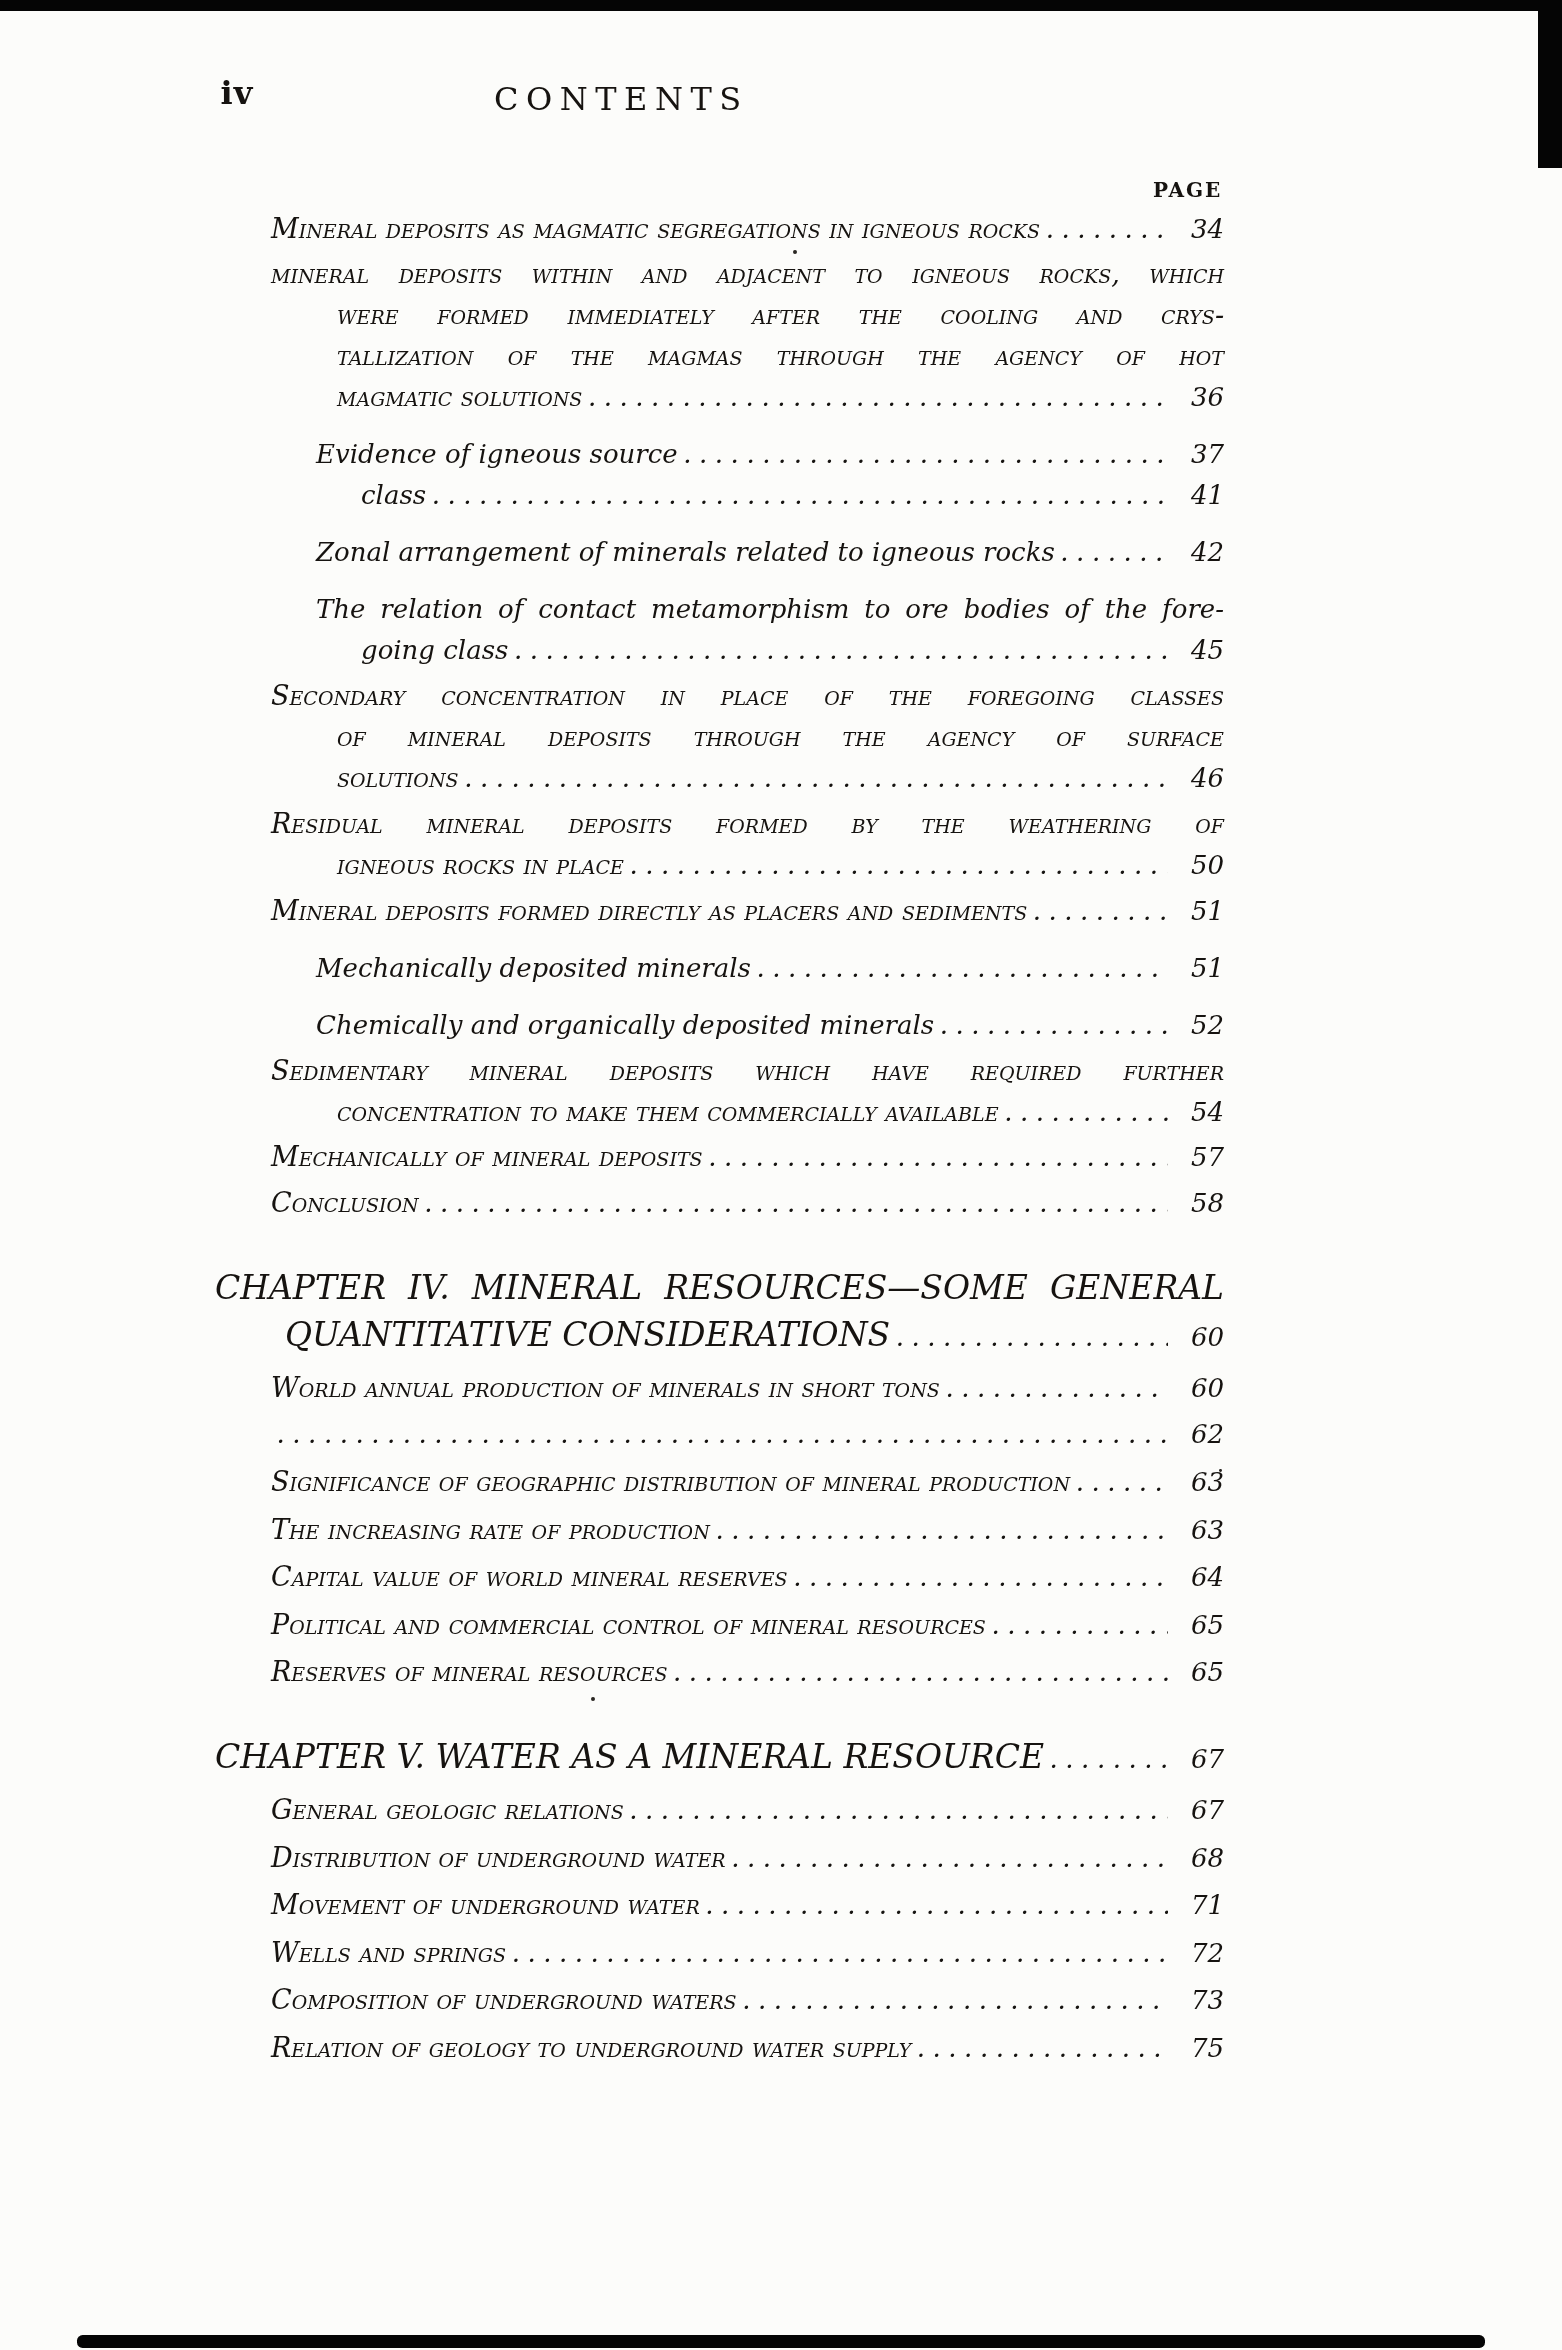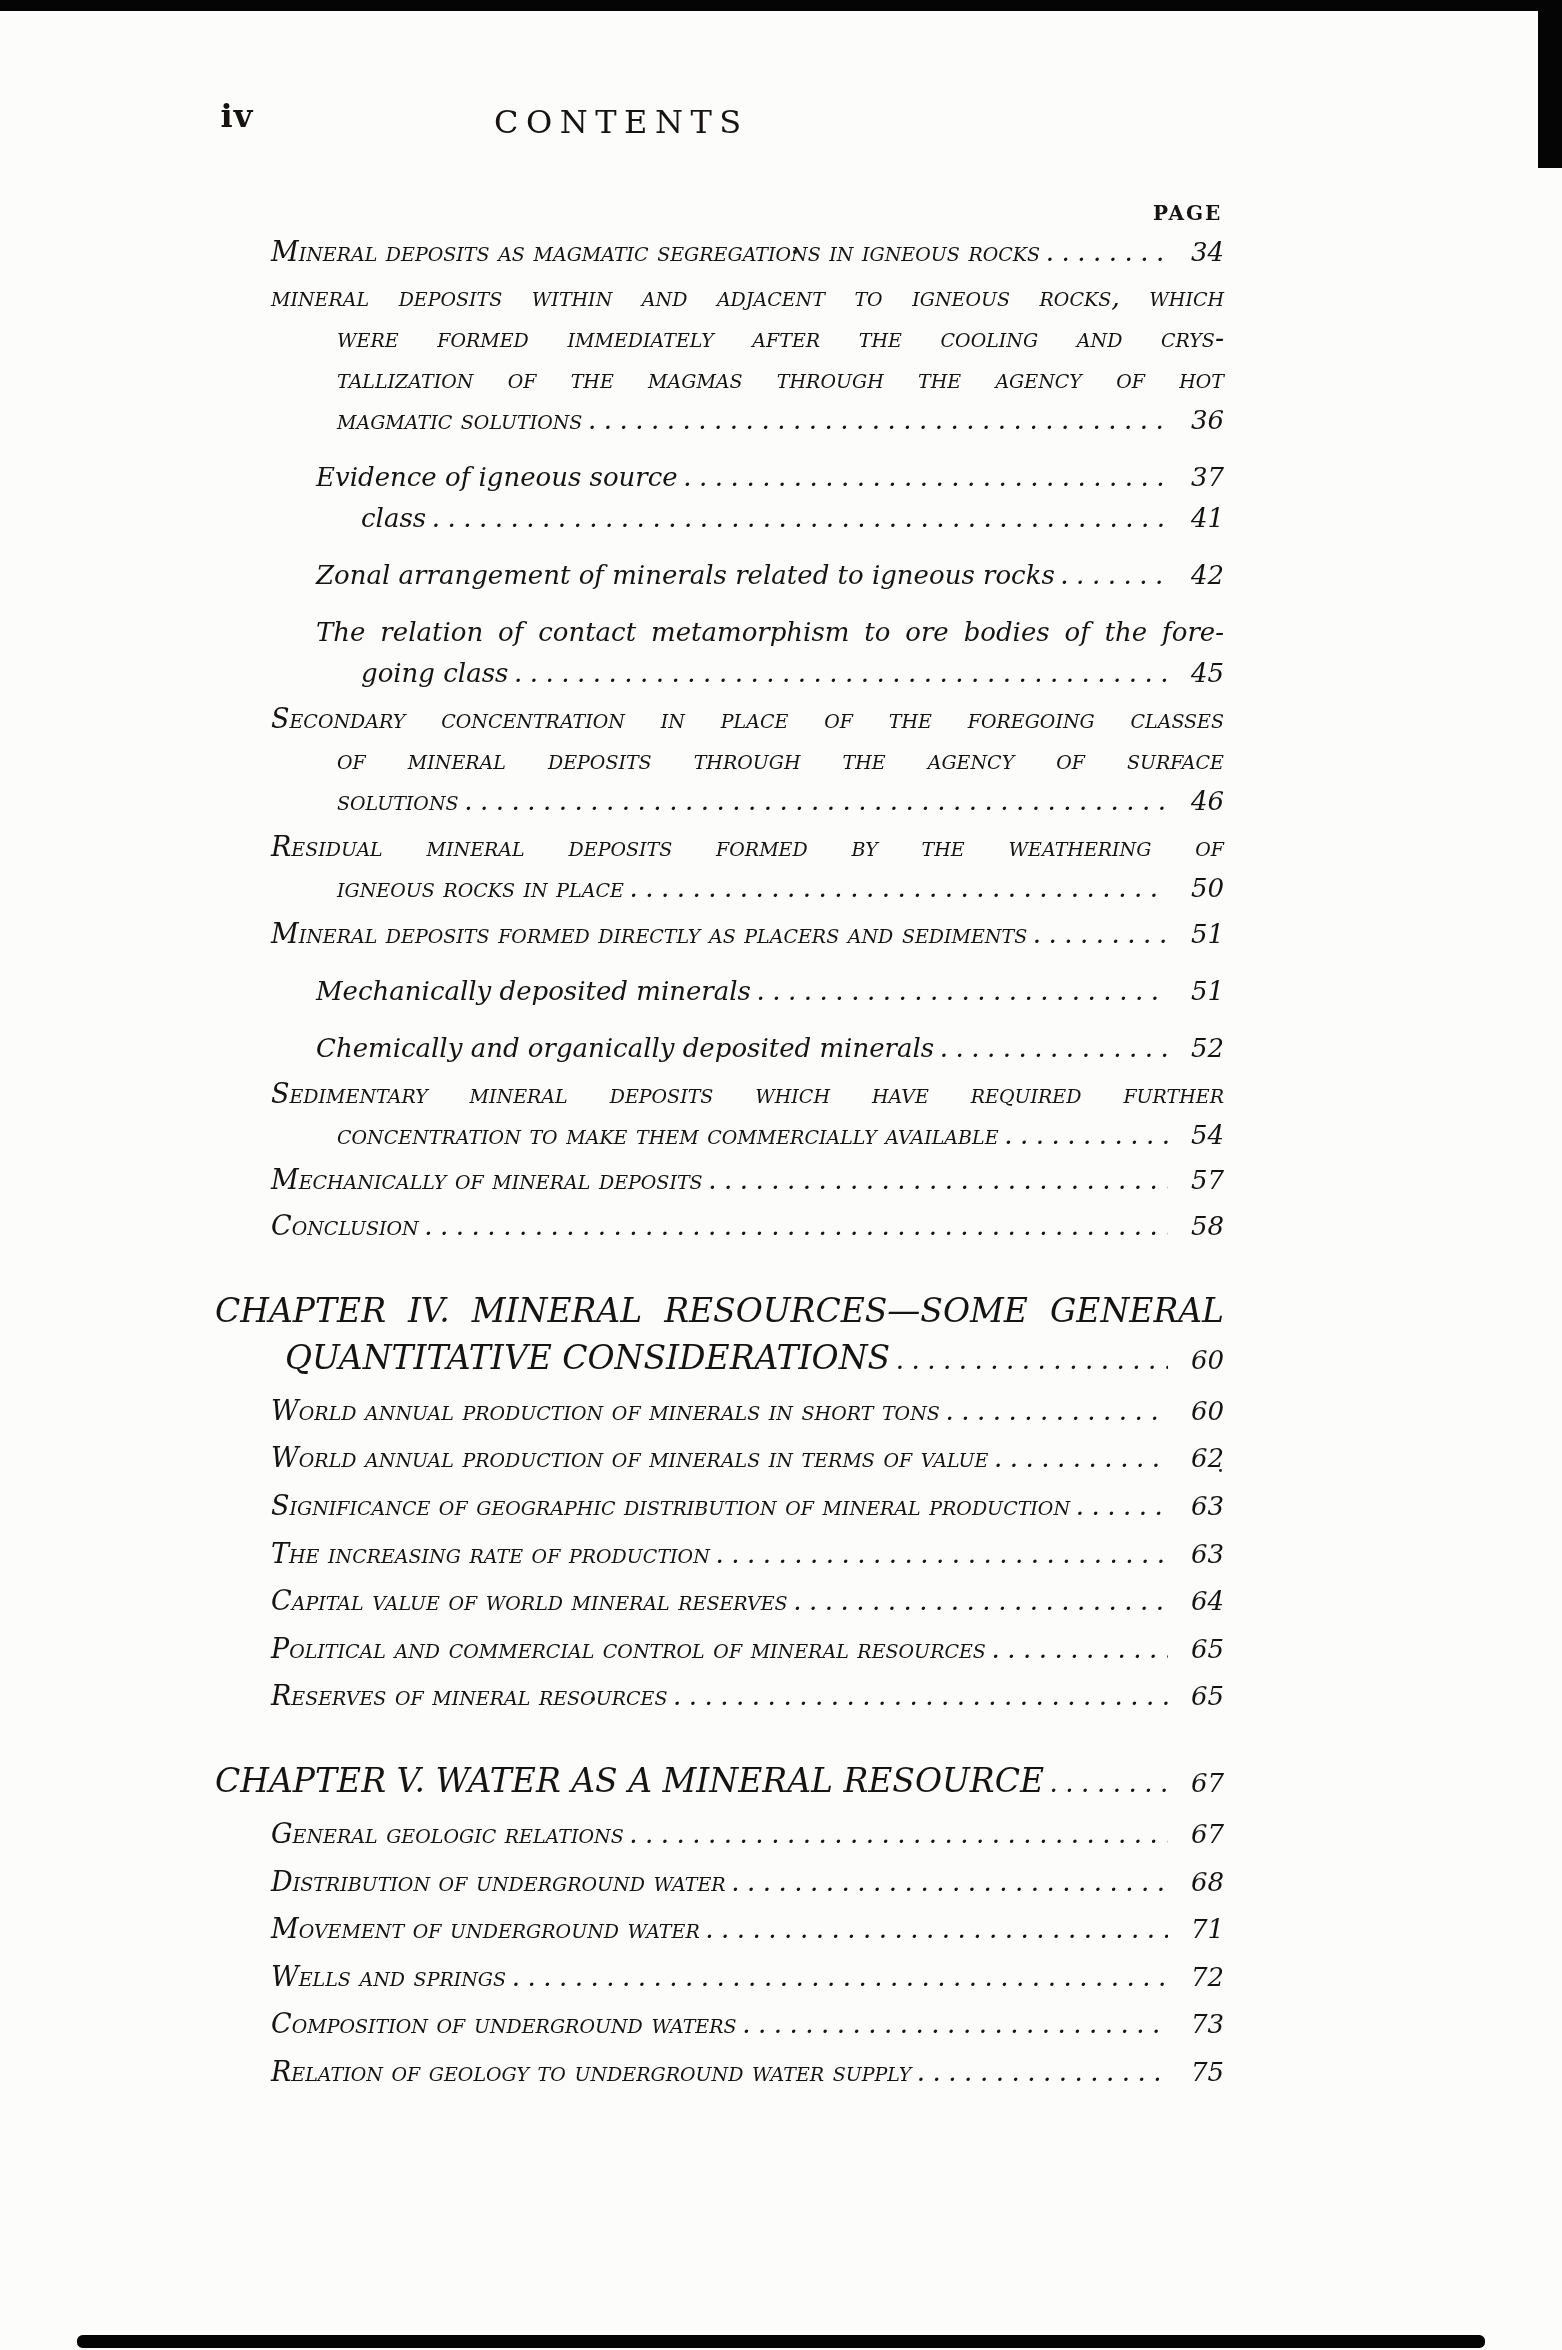--- a/index.html
+++ b/index.html
@@ -12,21 +12,21 @@
   .bar-top    { position:absolute; left:0; top:0; width:1562px; height:11.3px; background:#050505; }
   .bar-topright { position:absolute; right:0; top:0; width:24.5px; height:168px; background:#050505; }
   .bar-bottom { position:absolute; left:77px; bottom:1.9px; width:1408px; height:13px; background:#050505; border-radius:5.6px; }
   .speck { position:absolute; background:#2a2622; border-radius:50%; }
   .sp1 { left:793px; top:250px; width:3.8px; height:3.8px; }
   .sp2 { left:591px; top:1697px; width:3.8px; height:3.8px; }
   .sp3 { left:1219px; top:1469px; width:2.8px; height:2.8px; }
 
   .content { position:absolute; left:215px; top:0; width:1009px; }
 
-  .header { position:relative; margin-top:88px; height:60px; }
+  .header { position:relative; margin-top:65px; height:60px; }
   .folio  { position:absolute; left:5.6px; top:9.4px; font-size:32px; font-weight:bold; letter-spacing:0.9px; }
   .title  { position:absolute; left:279px; top:15px; font-size:32px; letter-spacing:7.5px; }
 
   .pagelabel { margin-top:53px; text-align:right; font-size:20px; font-weight:bold; letter-spacing:1.9px; padding-right:1.9px; }
   #toc { margin-top:5.6px; }
 
   .entry { margin-top:0;font-style:italic; }
   .entry .line { font-size:26px; line-height:41px; }
   .s-sc, .s-scu { margin-top:3.8px; }
   .s-sc .line, .s-scu .line { font-variant:small-caps; font-size:27px; }
@@ -192,21 +192,20 @@
           </div>
           <div class="entry s-sc">
             <div class="line l-first l-last">
               <span class="txt">World annual production of minerals in short tons</span>
               <span class="leader"></span>
               <span class="pg">60</span>
             </div>
           </div>
           <div class="entry s-sc">
             <div class="line l-first l-last">
-              <span class="txt">World annual production of minerals in terms of value</span>
               <span class="leader"></span>
               <span class="pg">62</span>
             </div>
           </div>
           <div class="entry s-sc">
             <div class="line l-first l-last">
               <span class="txt">Significance of geographic distribution of mineral production</span>
               <span class="leader"></span>
               <span class="pg">63</span>
             </div>

